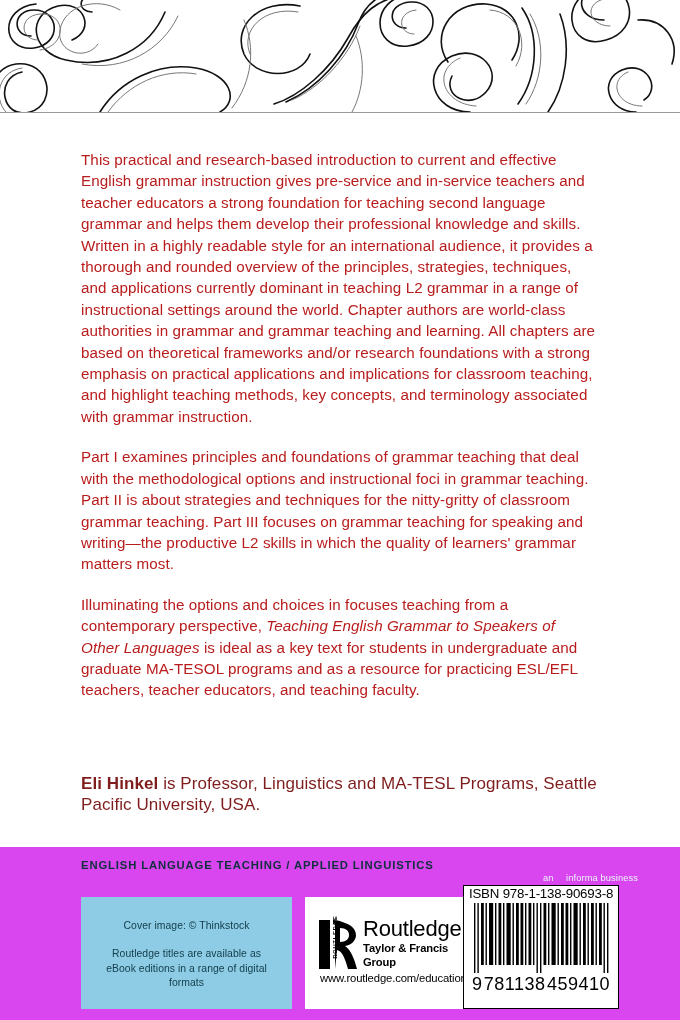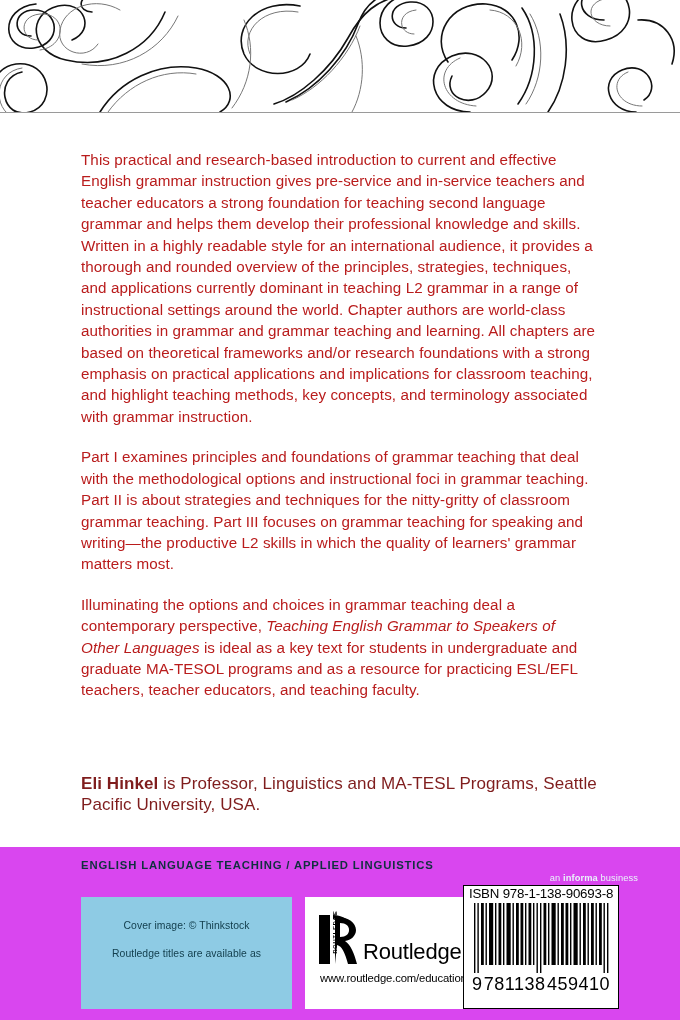--- a/index.html
+++ b/index.html
@@ -92,21 +92,21 @@
 
   #informa-line {
     position: absolute;
     right: 42px;
     top: 26px;
     font-size: 9.3px;
     color: #e9f6fa;
     letter-spacing: 0.1px;
     white-space: nowrap;
   }
-  #informa-line .informa-strong { font-weight: bold; }
+  #informa-line .informa-strong { font-weight: normal; margin-left: 10px; }
 
   
   #cover-credit-box {
     position: absolute;
     left: 81px;
     top: 50px;
     width: 211px;
     height: 112px;
     background: #8ecbe4;
     padding: 22px 10px 9px 10px;
@@ -265,50 +265,52 @@
     </g>
   </svg>
   <div id="pattern-baseline"></div>
 </div>
 
 <div id="blurb-area">
 
   <div id="blurb-text">
     <p class="blurb-paragraph">This practical and research-based introduction to current and effective English grammar instruction gives pre-service and in-service teachers and teacher educators a strong foundation for teaching second language grammar and helps them develop their professional knowledge and skills. Written in a highly readable style for an international audience, it provides a thorough and rounded overview of the principles, strategies, techniques, and applications currently dominant in teaching L2 grammar in a range of instructional settings around the world. Chapter authors are world-class authorities in grammar and grammar teaching and learning. All chapters are based on theoretical frameworks and/or research foundations with a strong emphasis on practical applications and implications for classroom teaching, and highlight teaching methods, key concepts, and terminology associated with grammar instruction.</p>
     <p class="blurb-paragraph">Part I examines principles and foundations of grammar teaching that deal with the methodological options and instructional foci in grammar teaching. Part II is about strategies and techniques for the nitty-gritty of classroom grammar teaching. Part III focuses on grammar teaching for speaking and writing—the productive L2 skills in which the quality of learners' grammar matters most.</p>
-    <p class="blurb-paragraph"><span>Illuminating the options and choices in grammar teaching deal a contemporary perspective, </span><em>Teaching English Grammar to Speakers of Other Languages</em><span> is ideal as a key text for students in undergraduate and graduate MA-TESOL programs and as a resource for practicing ESL/EFL teachers, teacher educators, and teaching faculty.</span></p>
+    <p class="blurb-paragraph"><span>Illuminating the options and choices in focuses teaching from a contemporary perspective, </span><em>Teaching English Grammar to Speakers of Other Languages</em><span> is ideal as a key text for students in undergraduate and graduate MA-TESOL programs and as a resource for practicing ESL/EFL teachers, teacher educators, and teaching faculty.</span></p>
   </div>
 
   <div id="author-bio"><b>Eli Hinkel</b><span> is Professor, Linguistics and MA-TESL Programs, Seattle Pacific University, USA.</span></div>
 </div>
 
 <div id="footer-band">
 
   <div id="series-line">ENGLISH LANGUAGE TEACHING / APPLIED LINGUISTICS</div>
 
   <div id="informa-line"><span>an </span><span class="informa-strong">informa</span><span> business</span></div>
 
   <div id="cover-credit-box">
     <div class="credit-line" id="cover-credit-image">Cover image: © Thinkstock</div>
     <div class="credit-line">Routledge titles are available as</div>
+    <div class="credit-line">eBook editions in a range of digital formats</div>
   </div>
 
   <div id="publisher-box">
     <div id="routledge-logo-row">
       <div id="routledge-vertical-mark">
         <svg width="38" height="49" viewBox="0 0 38 49" xmlns="http://www.w3.org/2000/svg">
           <rect x="0" y="0" width="11" height="49" fill="#000000"></rect>
           <path d="M16 49 L16 2 C28 1 37 7 37 15 C37 21 32 25 26 26 C32 30 35 38 38 49 L29 49 C26 38 23 31 18 30 Z" fill="#000000"></path>
           <path d="M21 8 L21 22 C27 22 30 19 30 15 C30 11 27 8 21 8 Z" fill="#ffffff"></path>
           <path d="M14 0 C24 0 30 5 31 11 C27 5 20 3 14 4 Z" fill="#000000"></path>
         </svg>
         <div id="routledge-vertical-text">ROUTLEDGE</div>
       </div>
       <div id="routledge-wordmark-block">
         <div id="routledge-wordmark">Routledge</div>
+        <div id="routledge-subtitle">Taylor &amp; Francis Group</div>
       </div>
     </div>
     <div id="routledge-url">www.routledge.com/education</div>
   </div>
 
   <div id="isbn-box">
     <div id="isbn-text">ISBN 978-1-138-90693-8</div>
     <svg id="barcode-bars" width="142" height="70" viewBox="0 0 142 70" xmlns="http://www.w3.org/2000/svg">
       <rect x="0" y="0" width="142" height="70" fill="#ffffff"></rect>
       <g fill="#000000">

